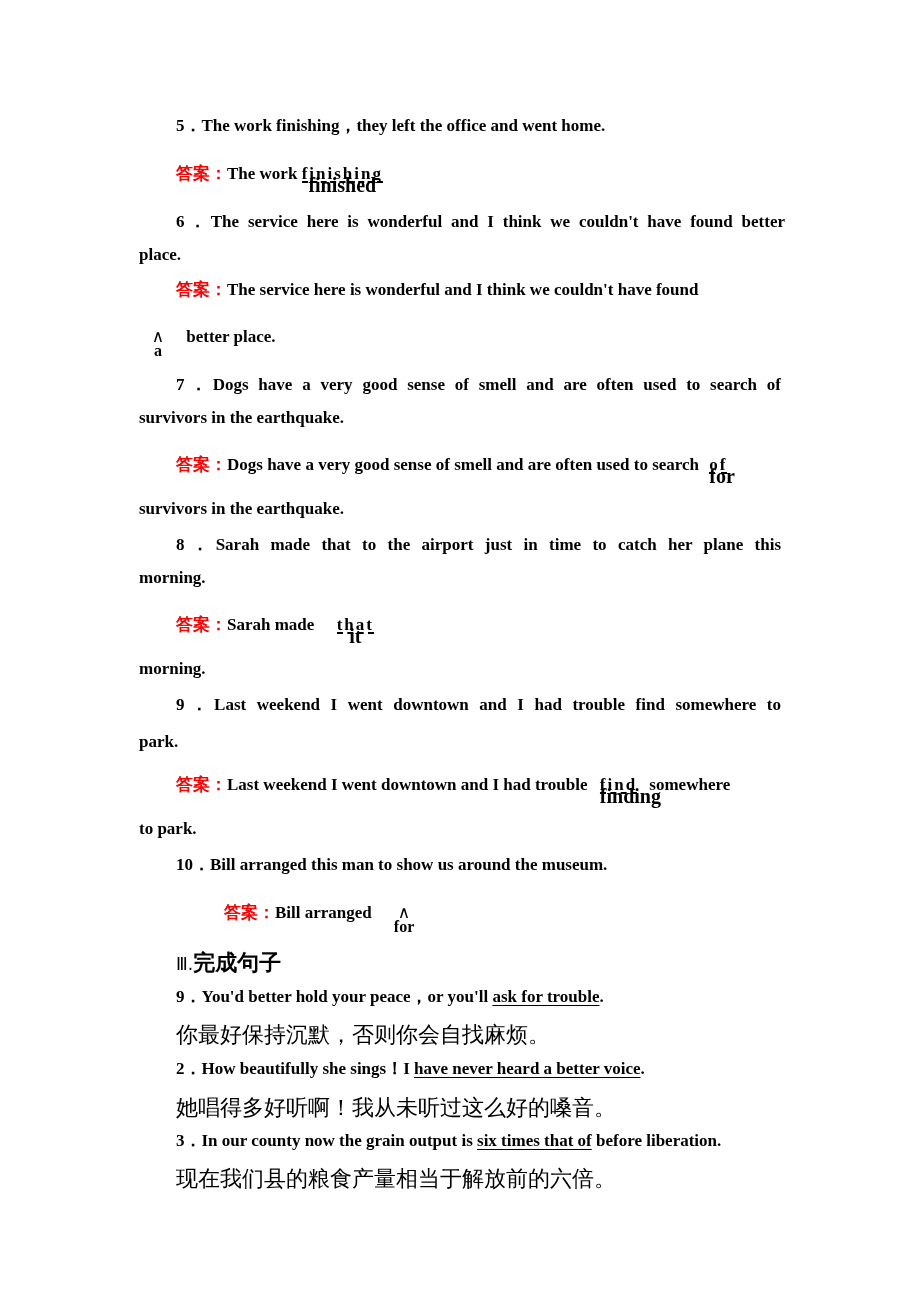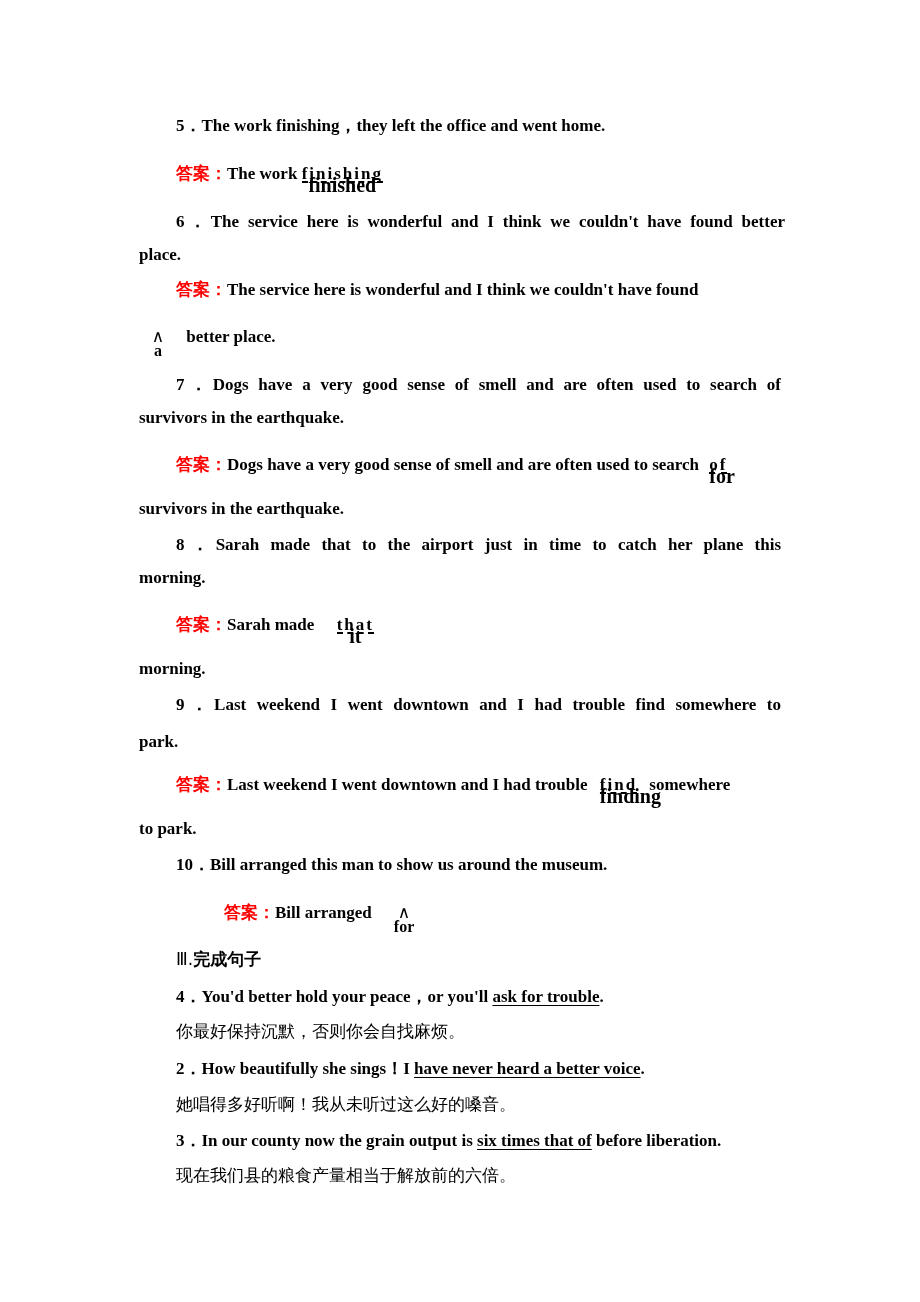--- a/index.html
+++ b/index.html
@@ -1,20 +1,20 @@
 <!DOCTYPE html>
 <html><head>
 <meta charset="utf-8">
 <style>
   html, body { margin: 0; padding: 0; background: #ffffff; }
   body { width: 920px; height: 1302px; position: relative; overflow: hidden;
          font-family: "Liberation Serif", serif; color: #000; }
   .line { position: absolute; font-weight: bold; font-size: 17px; white-space: nowrap; }
   .just { text-align: justify; text-align-last: justify; }
-  .cn { font-family: "DejaVu Sans", sans-serif; font-weight: normal; font-size: 17px; }
+  .cn { font-family: "DejaVu Sans", sans-serif; font-weight: normal; font-size: 22px; }
   .ans { color: #ff0000; font-family: Liberation Sans, sans-serif; font-weight: bold; }
   .corr { display: inline-block; position: relative; text-align: center; vertical-align: baseline; }
   .corr .wrong { letter-spacing: 2px; border-bottom: 2px dashed #000; line-height: 15px; display: inline-block; }
   .corr .right { position: absolute; left: 0; right: 0; top: 14px; font-size: 20px; line-height: 14px; text-align: center; }
   .caret { display: inline-block; position: relative; width: 20px; text-align: center; }
   .caret .mark { font-weight: normal; font-size: 17px; }
   .caret .right { position: absolute; left: -6px; right: -6px; top: 16px; font-size: 16px; text-align: center; }
   .u { text-decoration: underline; text-underline-offset: 3px; }
   .roman { font-family: "DejaVu Sans", sans-serif; font-weight: normal; }
 </style>
@@ -66,21 +66,21 @@
 <div class="line" style="left:176px; top:901px;margin-left:48px;">
   <span class="ans">答案：</span><span>Bill arranged</span>
   <span class="caret" style="margin:0 18px;"><span class="mark">∧</span><span class="right">for</span></span>
 </div>
 
 <div class="line" style="left:176px; top:948px;">
   <span class="roman">Ⅲ.</span><span class="cn" style="font-weight:bold;">完成句子</span>
 </div>
 
 <div class="line" style="left:176px; top:985px;">
-  <span>4．You'd better hold your peace，or you'll </span><span class="u">ask for trouble</span><span>.</span>
+  <span>9．You'd better hold your peace，or you'll </span><span class="u">ask for trouble</span><span>.</span>
 </div>
 <div class="line cn" style="left:176px; top:1020px;">你最好保持沉默，否则你会自找麻烦。</div>
 
 <div class="line" style="left:176px; top:1057px;">
   <span>2．How    beautifully she sings！I </span><span class="u">have never heard a better voice</span><span>.</span>
 </div>
 <div class="line cn" style="left:176px; top:1093px;">她唱得多好听啊！我从未听过这么好的嗓音。</div>
 
 <div class="line" style="left:176px; top:1129px;">
   <span>3．In our county now the grain output is </span><span class="u">six times that of</span><span> before liberation.</span>

